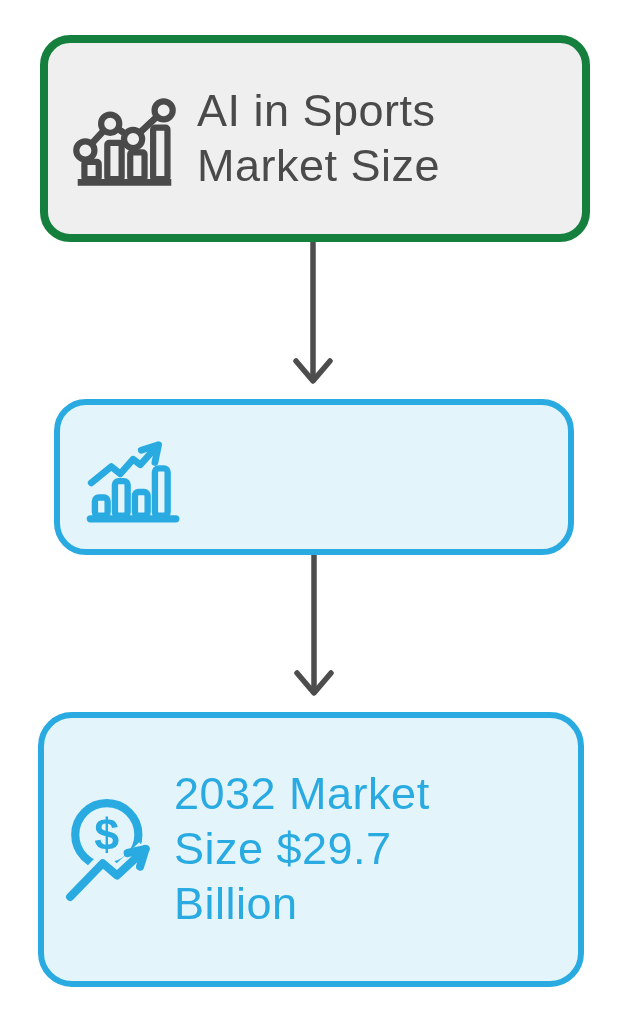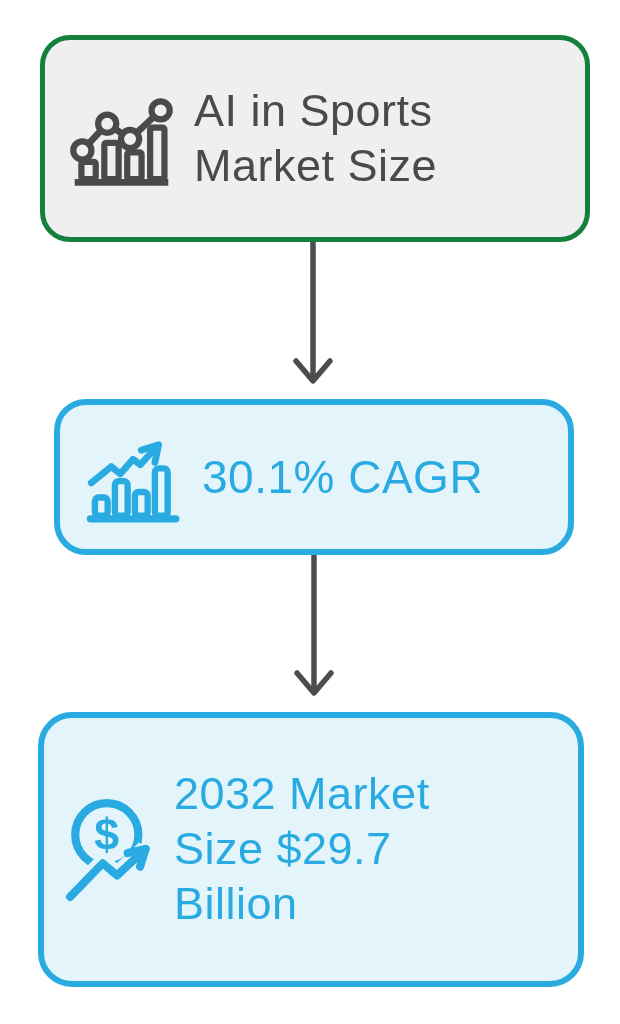--- a/index.html
+++ b/index.html
@@ -20,21 +20,21 @@
     box-sizing: border-box;
     display: flex;
     align-items: center;
   }
   .node-gray {
     left: 40px;
     top: 35px;
     width: 550px;
     height: 207px;
     background: #efefef;
-    border: 5px solid #15803d;
+    border: 8px solid #15803d;
     border-radius: 30px;
     color: #4a4a4a;
     padding-left: 24px;
   }
   .node-cagr {
     left: 54px;
     top: 399px;
     width: 520px;
     height: 156px;
     background: #e3f4fb;
@@ -113,21 +113,20 @@
   <div class="node node-cagr">
     <svg class="node-icon" width="100" height="91" viewBox="0 0 110 100">
       <path d="M8 56 L30 38 L40 46 L54 30 L62 36 L80 16" fill="none" stroke="#29abe2" stroke-width="7.5" stroke-linecap="round" stroke-linejoin="round"></path>
       <path d="M78 33.5 L82 14 L63 20" fill="none" stroke="#29abe2" stroke-width="7.5" stroke-linecap="round" stroke-linejoin="round"></path>
       <rect x="12" y="72" width="14" height="20" rx="4" fill="none" stroke="#29abe2" stroke-width="7"></rect>
       <rect x="34" y="54" width="14" height="38" rx="4" fill="none" stroke="#29abe2" stroke-width="7"></rect>
       <rect x="56" y="66" width="14" height="26" rx="4" fill="none" stroke="#29abe2" stroke-width="7"></rect>
       <rect x="78" y="40" width="14" height="52" rx="4" fill="none" stroke="#29abe2" stroke-width="7"></rect>
       <path d="M7 95.5 H101" fill="none" stroke="#29abe2" stroke-width="8" stroke-linecap="round"></path>
     </svg>
-    <div class="node-label label-2">30.1% CAGR</div>
   </div>
 
   <svg class="connector connector-2" width="44" height="157" viewBox="0 0 44 157">
     <path d="M22 0 V137" fill="none" stroke="#4d4d4d" stroke-width="5.5"></path>
     <path d="M5 118 L22 138 L39 118" fill="none" stroke="#4d4d4d" stroke-width="5.5" stroke-linecap="round" stroke-linejoin="round"></path>
   </svg>
 
   <div class="node node-2032">
     <svg class="node-icon" width="112" height="112" viewBox="0 0 110 110">
       <circle cx="44" cy="40" r="31" fill="none" stroke="#29abe2" stroke-width="8"></circle>

